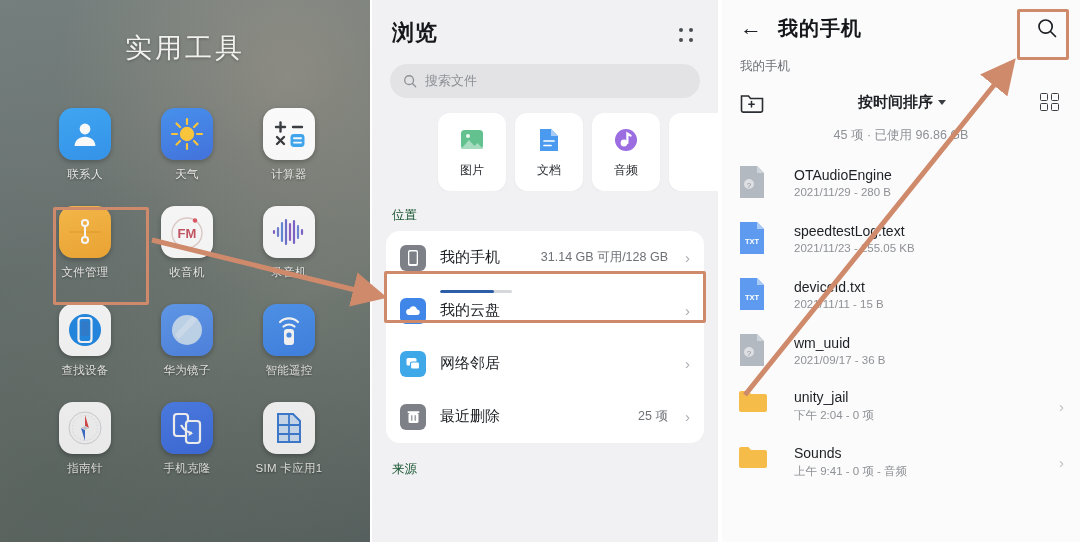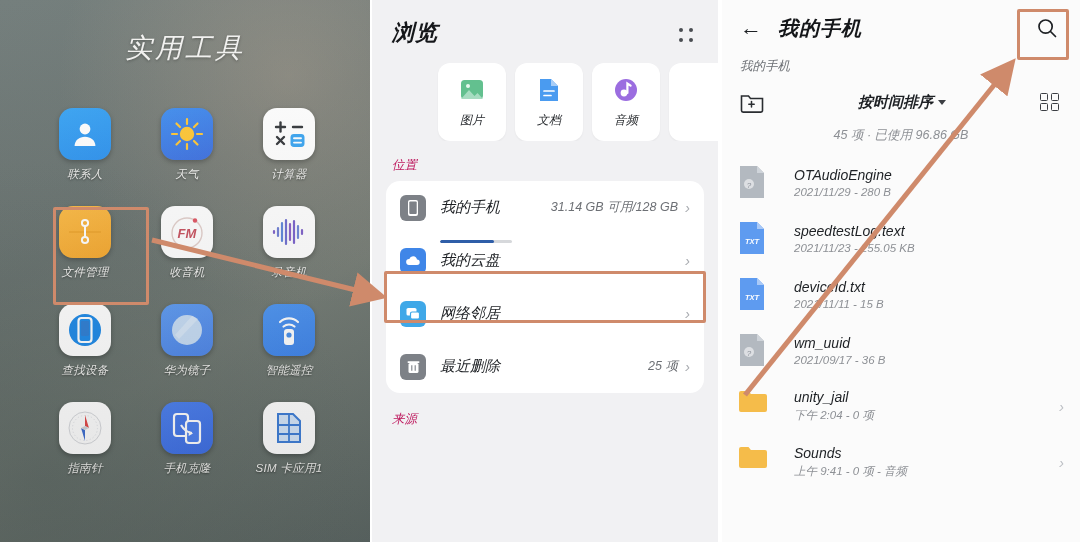--- a/index.html
+++ b/index.html
@@ -1,21 +1,21 @@
 <!DOCTYPE html>
 <html><head>
 <meta charset="utf-8">
 <style>
   * { box-sizing: border-box; margin: 0; padding: 0; }
   html, body {
     width: 1080px; height: 542px;
     font-family: "Liberation Sans", "DejaVu Sans", sans-serif;
     overflow: hidden; background: #ffffff;
   }
-  #root { position: relative; width: 1080px; height: 384px; font-style: italic; }
+  #root { position: relative; width: 1080px; height: 384px; }
 
   
   #panel-home {
     position: absolute; left: 0; top: 0; width: 370px; height: 542px;
     background:
       radial-gradient(circle at 78% 14%, rgba(160,150,135,.55) 0%, rgba(120,122,116,0) 42%),
       radial-gradient(circle at 12% 88%, rgba(92,104,100,.7) 0%, rgba(92,104,100,0) 55%),
       linear-gradient(150deg, #6c7775 0%, #697370 38%, #737b74 62%, #5f6a67 100%);
     overflow: hidden;
   }
@@ -81,36 +81,36 @@
   .cat-strip {
     margin: 15px 0 0 18px; display: flex; gap: 9px; overflow: hidden; padding-left: 48px;
   }
   .cat-card {
     width: 68px; height: 78px; background: #fff; border-radius: 12px; flex: 0 0 auto;
     display:flex; flex-direction:column; align-items:center; justify-content:center;
     box-shadow: 0 1px 2px rgba(0,0,0,.05);
   }
   .cat-ico { width: 28px; height: 28px; border-radius:6px; display:flex;align-items:center;justify-content:center;}
   .cat-lbl { margin-top: 8px; font-size: 12px; color:#2a2d31; }
-  .sec-label { margin: 16px 0 7px 20px; font-size: 12.5px; color: #be185d; }
+  .sec-label { margin: 16px 0 7px 20px; font-size: 12.5px; color: #14532d; }
   .loc-card {
     margin: 0 14px; background: #fff; border-radius: 14px; overflow: hidden;
   }
   .loc-row {
     height: 53px; display:flex; align-items:center; padding: 0 14px; position: relative;
   }
   .loc-ico { width: 26px; height: 26px; border-radius: 6px; flex:0 0 auto;
              display:flex; align-items:center; justify-content:center;}
   .loc-name { margin-left: 14px; font-size: 15px; color: #1d2024; position: relative; }
   .loc-meter {
     position:absolute; left:0; bottom:-9px; width: 72px; height: 3px;
     border-radius:2px; background: #d6d8db; overflow:hidden;
   }
   .loc-meter span { display:block; height:100%; width: 75%; background:#2f5ea8; border-radius:2px;}
-  .loc-right { margin-left:auto; display:flex; align-items:center; gap:7px;}
+  .loc-right { margin-left:auto; display:flex; align-items:center; gap:17px;}
   .loc-meta { font-size: 12.5px; color: #6d7075; }
   .chev { color:#a9acb1; font-size: 15px; line-height:1; }
 
   
   #panel-phone {
     position: absolute; left: 722px; top: 0; width: 358px; height: 542px;
     background: #fbfbfb; overflow: hidden;
   }
   .ph-head { height: 56px; display:flex; align-items:center; padding: 0 18px; }
   .back-arrow { font-size: 22px; color: #1d2024; line-height: 1; }
@@ -317,20 +317,27 @@
     <div class="browse-head">
       <div class="browse-title">浏览</div>
       <div class="dots-icon">
         <i style="left:3px;top:4px"></i>
           <i style="left:13px;top:4px"></i>
         <i style="left:3px;top:14px"></i>
           <i style="left:13px;top:14px"></i>
       </div>
     </div>
 
+    <div class="search-box">
+      <svg width="14" height="14" viewBox="0 0 16 16">
+        <circle cx="7" cy="7" r="5" fill="none" stroke="#8d9095" stroke-width="1.5"></circle>
+        <line x1="10.8" y1="10.8" x2="14.5" y2="14.5" stroke="#8d9095" stroke-width="1.5" stroke-linecap="round"></line>
+      </svg>
+      <span class="search-ph">搜索文件</span>
+    </div>
 
     <div class="cat-strip">
       <div class="cat-card">
         <div class="cat-ico">
           <svg width="26" height="26" viewBox="0 0 26 26">
             <rect x="2" y="3" width="22" height="19" rx="3.5" fill="#63c08f"></rect>
             <circle cx="9" cy="9" r="2" fill="#e8f8ef"></circle>
             <path d="M2 22 l8-9 5.5 6 3-3 5.5 6 z" fill="#a7dcc1"></path>
           </svg>
         </div>

